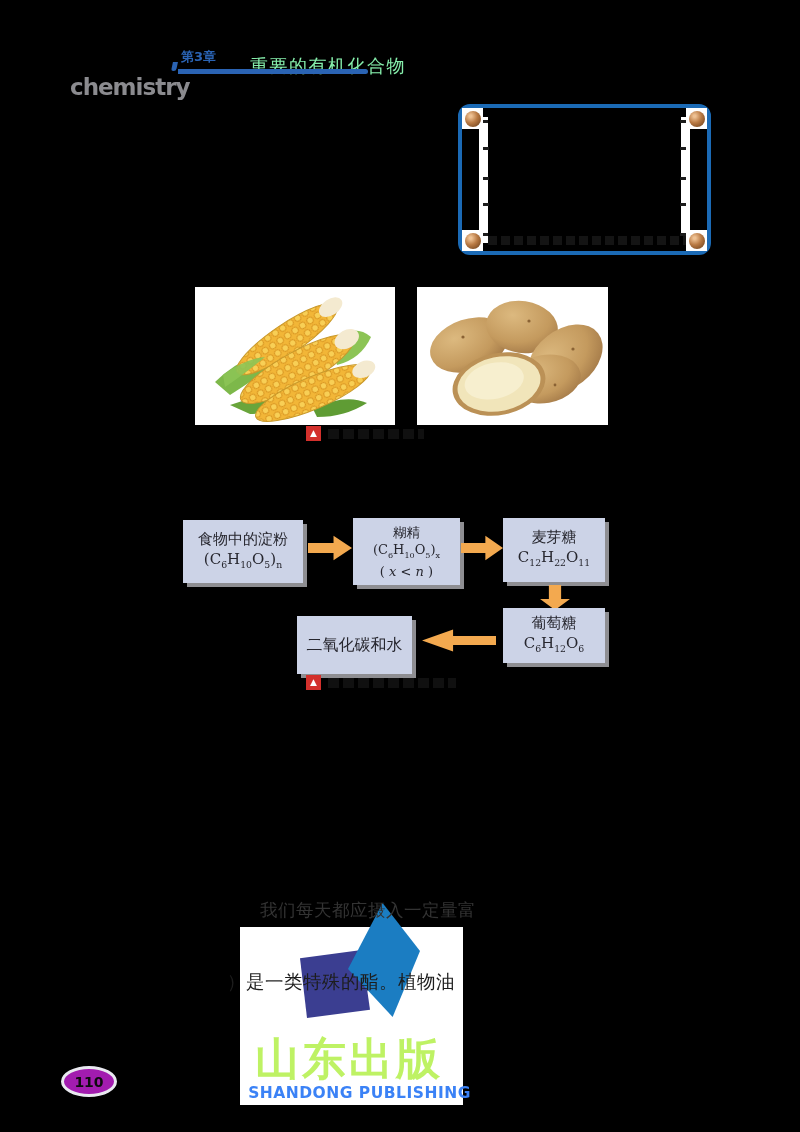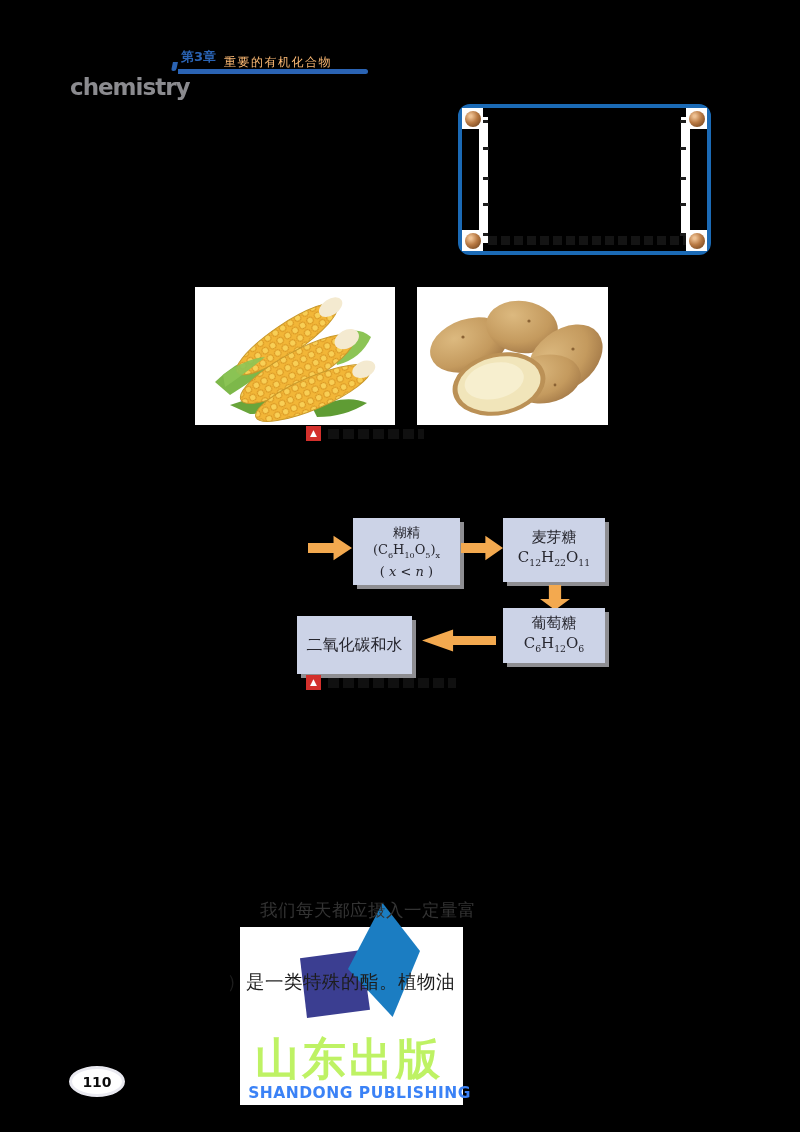--- a/index.html
+++ b/index.html
@@ -5,21 +5,21 @@
   html,body{margin:0;padding:0;background:#000;}
   .page{position:relative;width:800px;height:1132px;background:#000;overflow:hidden;
         font-family:"DejaVu Sans",sans-serif;}
 
   
   .logotype{position:absolute;left:70px;top:50px;font-size:23px;font-weight:bold;
             color:#8b8b8f;letter-spacing:-1px;margin-top:24px;}
   .logo-comma{position:absolute;left:172px;top:62px;width:5px;height:9px;background:#2a63b3;
               border-radius:0 0 4px 4px;transform:skewX(-12deg);}
   .chapter-label{position:absolute;left:181px;top:48px;font-size:13px;font-weight:bold;color:#2a63b3;}
-  .chapter-title{position:absolute;left:224px;top:54px;font-size:12px;color:#fdba74;letter-spacing:1.5px;}
+  .chapter-title{position:absolute;left:250px;top:54px;font-size:18px;color:#86efac;letter-spacing:1.5px;}
   .chapter-underline{position:absolute;left:178px;top:69px;width:190px;height:5px;
                      background:#2a63b3;border-radius:0 3px 3px 0;}
 
   
   .note-box{position:absolute;left:458px;top:104px;width:253px;height:151px;
             border:4px solid #1b6ab5;border-radius:12px;background:#000;box-sizing:border-box;}
   .strip{position:absolute;width:9px;height:126px;top:9px;background:#fff;}
   .strip.left{left:17px;} .strip.right{right:17px;}
   .tick{position:absolute;width:6px;height:3px;background:#1c1c1c;}
   .pin-square{position:absolute;width:21px;height:21px;background:#fff;}
@@ -79,22 +79,22 @@
   .book-right{position:absolute;left:348px;top:903px;width:72px;height:114px;background:#1b7dc2;
               clip-path:polygon(48% 0%,100% 42%,62% 100%,0% 58%);z-index:3;}
   .book-left{position:absolute;left:300px;top:950px;width:70px;height:68px;background:#3b3e91;
              clip-path:polygon(0% 12%,88% 0%,100% 88%,10% 100%);z-index:2;}
   .pub-cn{position:absolute;left:240px;top:1030px;width:218px;text-align:center;color:#bef264;
           font-size:44px;font-weight:bold;letter-spacing:3px;z-index:5;white-space:nowrap;}
   .pub-en{position:absolute;left:240px;top:1084px;width:239px;text-align:center;color:#3b82f6;
           font-size:15.5px;font-weight:bold;letter-spacing:.5px;z-index:5;white-space:nowrap;}
 
   
-  .page-badge{position:absolute;left:69px;top:1066px;width:56px;height:31px;border-radius:50%;
-              background:#ffffff;border:3px solid #e9e9f0;box-sizing:border-box;
+  .page-badge{position:absolute;left:61px;top:1066px;width:56px;height:31px;border-radius:50%;
+              background:#a21caf;border:3px solid #e9e9f0;box-sizing:border-box;
               display:flex;align-items:center;justify-content:center;}
   .page-badge span{font-size:14px;font-weight:bold;color:#0c0c0c;}
 </style>
 </head>
 <body>
 
 <div class="page">
 
   <div class="logotype">chemistry</div>
   <div class="logo-comma"></div>
@@ -183,20 +183,24 @@
       <circle cx="46" cy="50" r="1.6" fill="#8a6234"></circle>
       <circle cx="112" cy="34" r="1.6" fill="#8a6234"></circle>
       <circle cx="156" cy="62" r="1.6" fill="#8a6234"></circle>
       <circle cx="138" cy="98" r="1.4" fill="#8a6234"></circle>
     </svg>
   </div>
 
   <div class="cap-marker m1">▲</div>
   <div class="cap-smudge s1"></div>
 
+  <div class="fbox fb1">
+    <div class="fline big">食物中的淀粉</div>
+    <div class="formula">(C<sub>6</sub>H<sub>10</sub>O<sub>5</sub>)<sub>n</sub></div>
+  </div>
   <div class="arrow right a1"></div>
 
   <div class="fbox fb2">
     <div class="fline">糊精</div>
     <div class="formula small">(C<sub>6</sub>H<sub>10</sub>O<sub>5</sub>)<sub>x</sub></div>
     <div class="formula small">( <i>x</i> &lt; <i>n</i> )</div>
   </div>
   <div class="arrow right a2"></div>
 
   <div class="fbox fb3">

